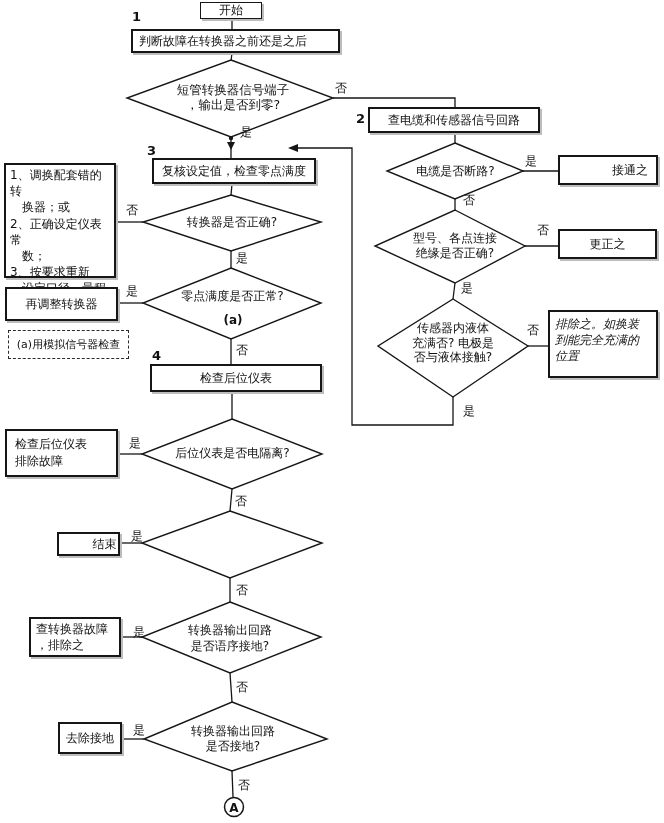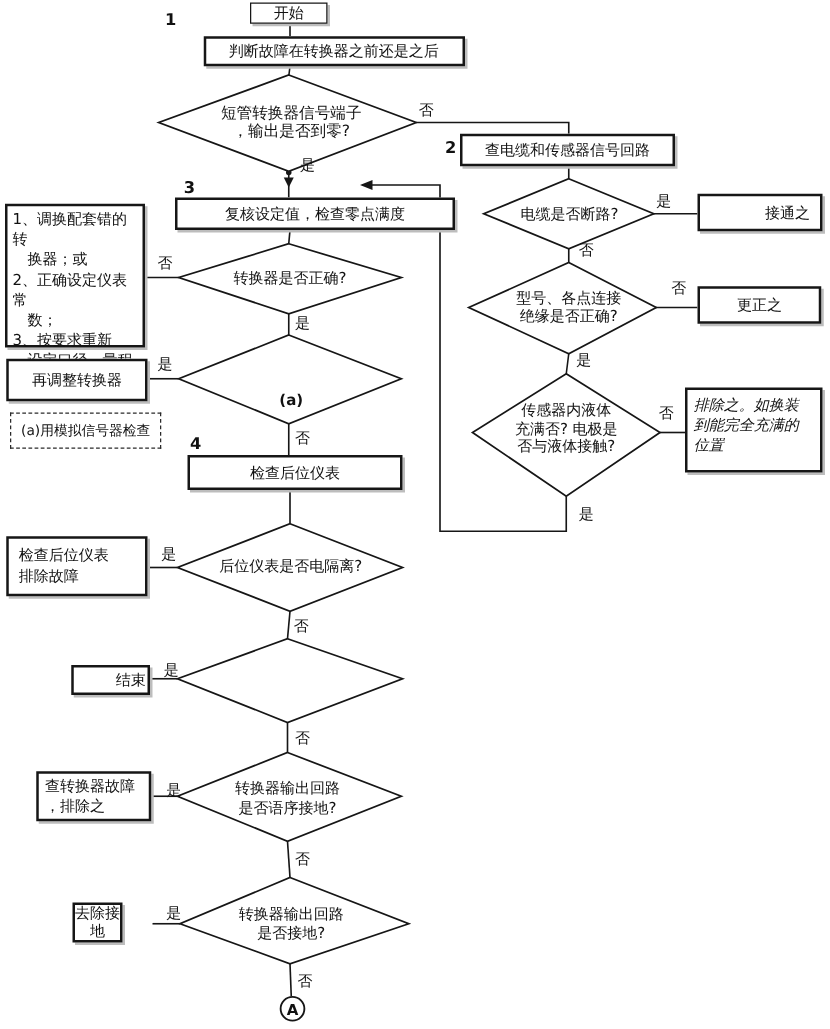--- a/index.html
+++ b/index.html
@@ -65,48 +65,49 @@
       <polygon points="230,602 321,637 230,673 142,637"></polygon>
       <polygon points="232,702 327,739 232,771 144,739"></polygon>
       <polygon points="455,143 523,171 455,199 387,171"></polygon>
       <polygon points="455,210 525,246 455,283 375,246"></polygon>
       <polygon points="453,299 528,346 453,397 378,346"></polygon>
       <circle cx="234" cy="807" r="9.5" stroke-width="1.5"></circle>
     </g>
   </svg>
 
   <div class="box thin" style="left:200px;top:2px;width:62px;height:17px;">开始</div>
-  <div class="box left" style="left:131px;top:29px;width:209px;height:24px;padding-left:18px;margin-left:32px;">判断故障在转换器之前还是之后</div>
+  <div class="box left" style="left:131px;top:29px;width:209px;height:24px;padding-left:6px;">判断故障在转换器之前还是之后</div>
   <div class="box" style="left:368px;top:107px;width:172px;height:26px;">查电缆和传感器信号回路</div>
-  <div class="box" style="left:140px;top:158px;width:224px;height:26px;">复核设定值，检查零点满度</div>
+  <div class="box" style="left:152px;top:158px;width:164px;height:26px;">复核设定值，检查零点满度</div>
   <div class="box left top" style="left:4px;top:163px;width:112px;height:115px;padding:2px 2px 0 4px;line-height:16.2px;">1、调换配套错的转
 　换器；或
 2、正确设定仪表常
 　数；
 3、按要求重新
 　设定口径、量程
 、单位等</div>
   <div class="box" style="left:5px;top:287px;width:113px;height:34px;">再调整转换器</div>
   <div class="box dashedbox" style="left:8px;top:330px;width:121px;height:29px;">(a)用模拟信号器检查</div>
   <div class="box" style="left:150px;top:364px;width:172px;height:28px;">检查后位仪表</div>
   <div class="box left" style="left:5px;top:429px;width:113px;height:48px;padding-left:8px;line-height:17px;">检查后位仪表
 排除故障</div>
   <div class="box" style="left:57px;top:532px;width:63px;height:24px;padding-left:32px;">结束</div>
   <div class="box left" style="left:29px;top:617px;width:92px;height:40px;padding-left:5px;line-height:16px;">查转换器故障
 ，排除之</div>
-  <div class="box" style="left:58px;top:722px;width:40px;height:32px;">去除接地</div>
+  <div class="box" style="left:58px;top:722px;width:64px;height:32px;">去除接地</div>
   <div class="box" style="left:558px;top:155px;width:100px;height:30px;padding-left:44px;">接通之</div>
   <div class="box" style="left:558px;top:229px;width:99px;height:30px;">更正之</div>
   <div class="box left top" style="left:548px;top:310px;width:110px;height:68px;padding:4px 2px 0 5px;line-height:16px;font-style:italic;">排除之。如换装
 到能完全充满的
 位置</div>
 
   <div class="dtext" style="left:138px;top:82px;width:190px;font-size:12.5px;">短管转换器信号端子
 ，输出是否到零?</div>
   <div class="dtext" style="left:147px;top:215px;width:170px;">转换器是否正确?</div>
+  <div class="dtext" style="left:145px;top:289px;width:175px;">零点满度是否正常?</div>
   <div class="dtext bold" style="left:219px;top:313px;width:28px;">(a)</div>
   <div class="dtext" style="left:140px;top:446px;width:185px;">后位仪表是否电隔离?</div>
   <div class="dtext" style="left:140px;top:622px;width:180px;line-height:16px;">转换器输出回路
 是否语序接地?</div>
   <div class="dtext" style="left:143px;top:724px;width:180px;">转换器输出回路
 是否接地?</div>
   <div class="dtext" style="left:387px;top:164px;width:137px;">电缆是否断路?</div>
   <div class="dtext" style="left:385px;top:231px;width:140px;">型号、各点连接
 绝缘是否正确?</div>
   <div class="dtext" style="left:383px;top:321px;width:140px;line-height:14.5px;">传感器内液体

